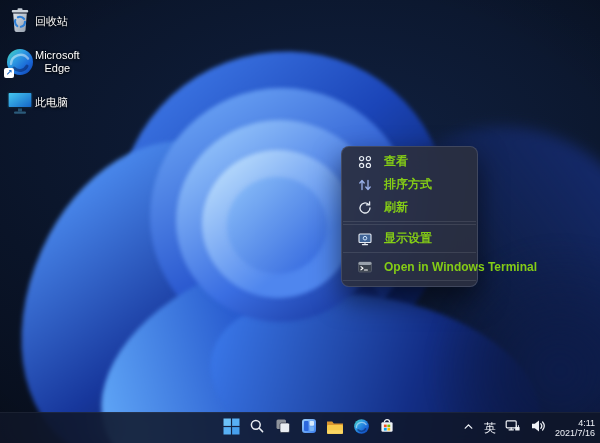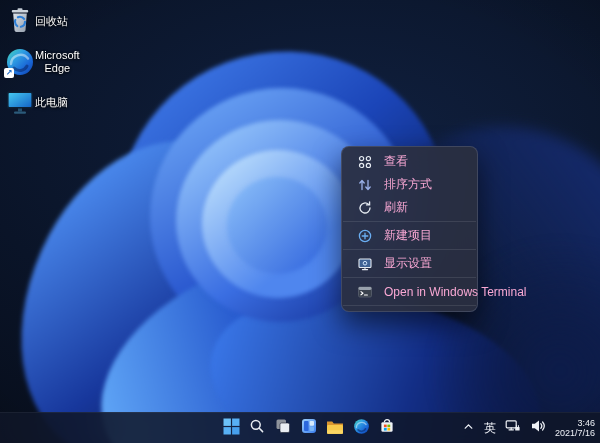--- a/index.html
+++ b/index.html
@@ -50,21 +50,21 @@
       border-radius:2px;display:flex;align-items:center;justify-content:center;
       font-size:8px;font-weight:bold;color:#1b6ac9;line-height:10px;}
 
   
   .context-menu{position:absolute;left:341px;top:146px;width:135px;
       background:rgba(43,47,64,0.94);
       border:1px solid rgba(130,140,170,0.28);border-radius:8px;
       box-shadow:0 12px 28px rgba(0,0,0,0.55);
       padding:3px 0;backdrop-filter:blur(18px) saturate(130%);z-index:5;}
   .menu-item{height:23px;display:flex;align-items:center;padding:0 10px 0 12px;gap:11px;
-      color:#f9a8d4;font-size:12px;white-space:nowrap;border-radius:4px;margin:0 3px;}
+      color:#84cc16;font-size:12px;white-space:nowrap;border-radius:4px;margin:0 3px;font-weight:bold;}
   .menu-item .mi{width:16px;height:16px;flex:0 0 16px;display:flex;align-items:center;justify-content:center;}
   .menu-sep{height:1px;background:rgba(255,255,255,0.10);margin:2px 1px;}
 
   
   .taskbar{position:absolute;left:0;right:0;bottom:0;height:30px;
       background:rgba(15,22,40,0.85);backdrop-filter:blur(20px);
       border-top:1px solid rgba(255,255,255,0.05);z-index:10;}
   .tb-center{position:absolute;left:50%;top:0;transform:translateX(calc(-50% + 9px));
       height:30px;display:flex;align-items:center;gap:2px;}
   .tb-btn{width:24px;height:24px;border-radius:4px;display:flex;align-items:center;justify-content:center;}
@@ -181,29 +181,20 @@
         <svg width="16" height="16" viewBox="0 0 16 16" fill="none" stroke="#e6ebf2" stroke-width="1.3" stroke-linecap="round">
           <path d="M13,8 a5,5 0 1 1 -1.6,-3.7"></path>
           <polyline points="12.6,1.8 12.6,4.9 9.5,4.9"></polyline>
         </svg>
       </span>
       <span>刷新</span>
     </div>
 
     <div class="menu-sep"></div>
 
-    <div class="menu-item">
-      <span class="mi">
-        <svg width="16" height="16" viewBox="0 0 16 16" fill="none" stroke="#6aaef2" stroke-width="1.3" stroke-linecap="round">
-          <circle cx="8" cy="8" r="5.6"></circle>
-          <path d="M8,5.2 V10.8 M5.2,8 H10.8"></path>
-        </svg>
-      </span>
-      <span>新建项目</span>
-    </div>
 
     <div class="menu-sep"></div>
 
     <div class="menu-item">
       <span class="mi">
         <svg width="16" height="16" viewBox="0 0 16 16">
           <rect x="2" y="3" width="12" height="8.5" rx="1" fill="rgba(90,160,240,0.45)" stroke="#e6ebf2" stroke-width="1.1"></rect>
           <circle cx="8" cy="7.2" r="1.8" fill="none" stroke="#cfe4fb" stroke-width="1"></circle>
           <path d="M8,11.5 V13.4 M5.4,13.6 H10.6" stroke="#e6ebf2" stroke-width="1.1" stroke-linecap="round"></path>
         </svg>
@@ -343,19 +334,19 @@
         <span>
           <svg width="16" height="16" viewBox="0 0 16 16">
             <path d="M2,5.8 h2.8 L9,2.6 V13.4 L4.8,10.2 H2 z" fill="#eef1f6"></path>
             <path d="M10.8,5.6 a3.6,3.6 0 0 1 0,4.8" fill="none" stroke="#eef1f6" stroke-width="1.2" stroke-linecap="round"></path>
             <path d="M12.6,4 a6.2,6.2 0 0 1 0,8" fill="none" stroke="#eef1f6" stroke-width="1.2" stroke-linecap="round"></path>
           </svg>
         </span>
       </div>
 
       <div class="clock">
-        <div>3:46</div>
+        <div>4:11</div>
         <div>2021/7/16</div>
       </div>
     </div>
   </div>
 
 </div>
 
 </body></html>

